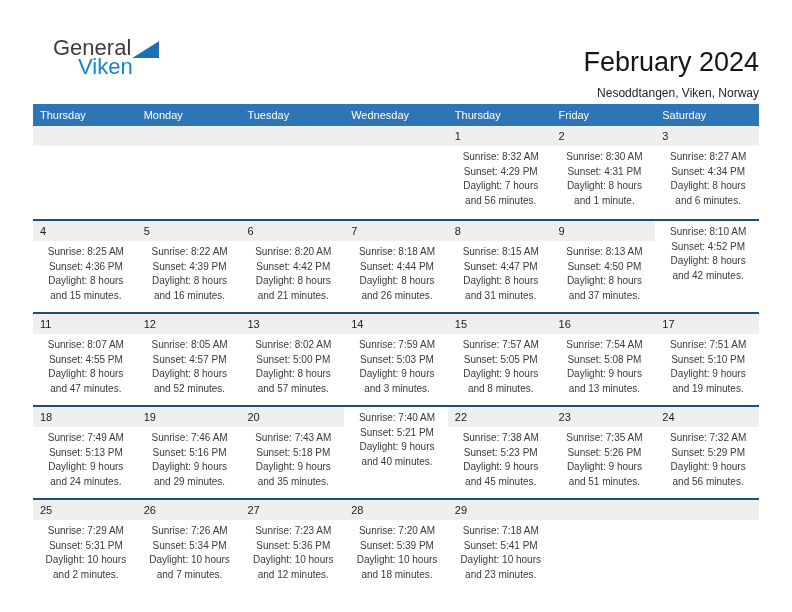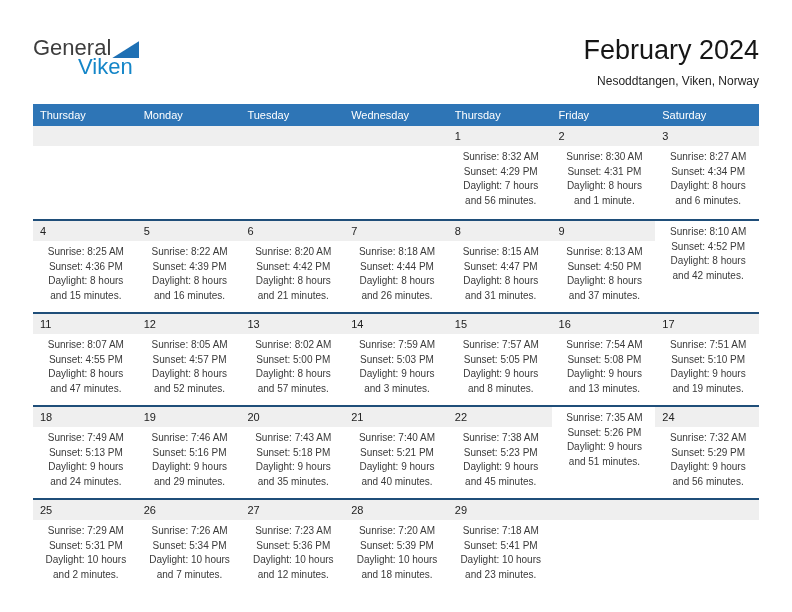--- a/index.html
+++ b/index.html
@@ -4,31 +4,31 @@
 <style>
   html, body { margin:0; padding:0; }
   body {
     width:792px; height:612px; position:relative;
     background:#ffffff; overflow:hidden;
     font-family:"Liberation Sans", sans-serif;
     -webkit-font-smoothing:antialiased;
   }
   
   .logo { position:absolute; left:33px; top:37px; }
-  .logo-row { display:flex; align-items:flex-end; }
+  .logo-row { display:flex; align-items:flex-end;margin-left:20px; }
   .logo-general { font-size:22px; color:#3d3d3d; line-height:1; }
   .logo-triangle {
     width:27px; height:17px; margin:0 0 1px 1px;
     background:var(--triangle-color);
     clip-path:polygon(0 100%, 100% 0, 100% 100%);
   }
   .logo-blue { font-size:22px; color:var(--logo-blue-color); line-height:1; margin:-3px 0 0 45px; }
   
   .titles { position:absolute; top:36px; right:33px; text-align:right; }
-  .month-title { font-size:27px; color:#161616; line-height:1.1; }
+  .month-title { font-size:27px; color:#161616; line-height:1.1;margin-top:12px; }
   .location-subtitle { font-size:12px; color:#242424; margin-top:8px; }
   
   .calendar { position:absolute; left:33px; top:104px; width:726px; }
   .weekday-row {
     display:grid; grid-template-columns:repeat(7,1fr);
     height:22px; align-items:center;
     background:var(--header-color); color:#ffffff; font-size:11px;
   }
   .weekday-cell { padding-left:7px; }
   .week {
@@ -267,38 +267,38 @@
         <div class="cell">
           <div class="num">20</div>
           <div class="lines">
             <div>Sunrise: 7:43 AM</div>
             <div>Sunset: 5:18 PM</div>
             <div>Daylight: 9 hours</div>
             <div>and 35 minutes.</div>
           </div>
         </div>
         <div class="cell">
-          <div class="num">21</div>
           <div class="lines">
             <div>Sunrise: 7:40 AM</div>
             <div>Sunset: 5:21 PM</div>
             <div>Daylight: 9 hours</div>
             <div>and 40 minutes.</div>
           </div>
         </div>
         <div class="cell">
           <div class="num">22</div>
           <div class="lines">
             <div>Sunrise: 7:38 AM</div>
             <div>Sunset: 5:23 PM</div>
             <div>Daylight: 9 hours</div>
             <div>and 45 minutes.</div>
           </div>
         </div>
         <div class="cell">
+          <div class="num">23</div>
           <div class="lines">
             <div>Sunrise: 7:35 AM</div>
             <div>Sunset: 5:26 PM</div>
             <div>Daylight: 9 hours</div>
             <div>and 51 minutes.</div>
           </div>
         </div>
         <div class="cell">
           <div class="num">24</div>
           <div class="lines">

